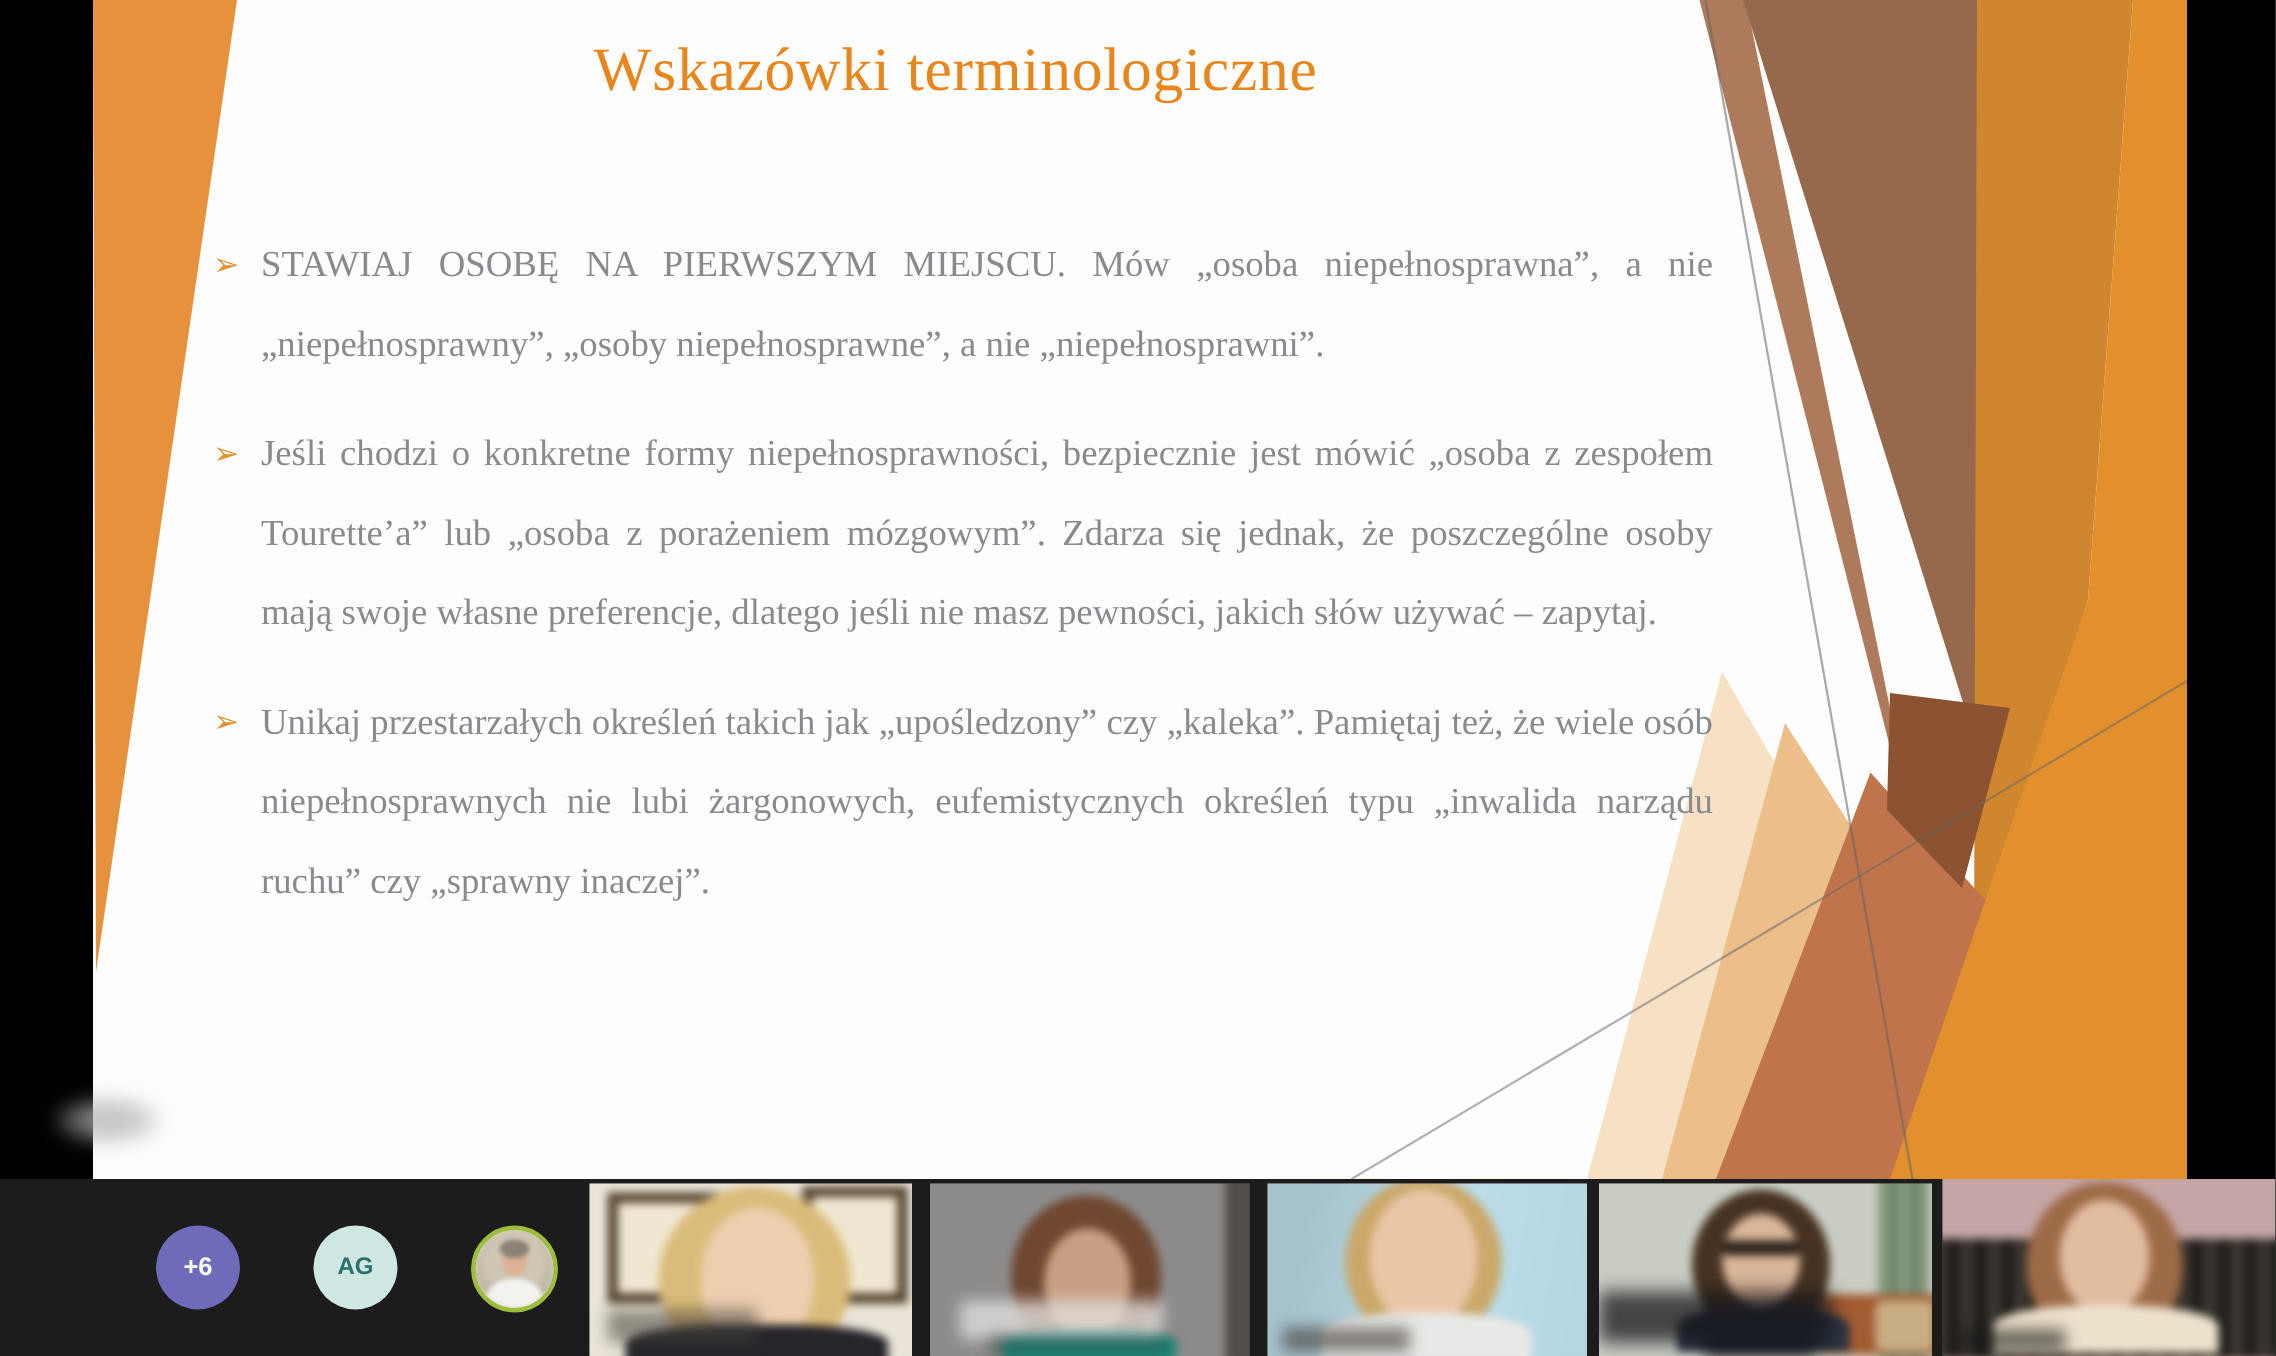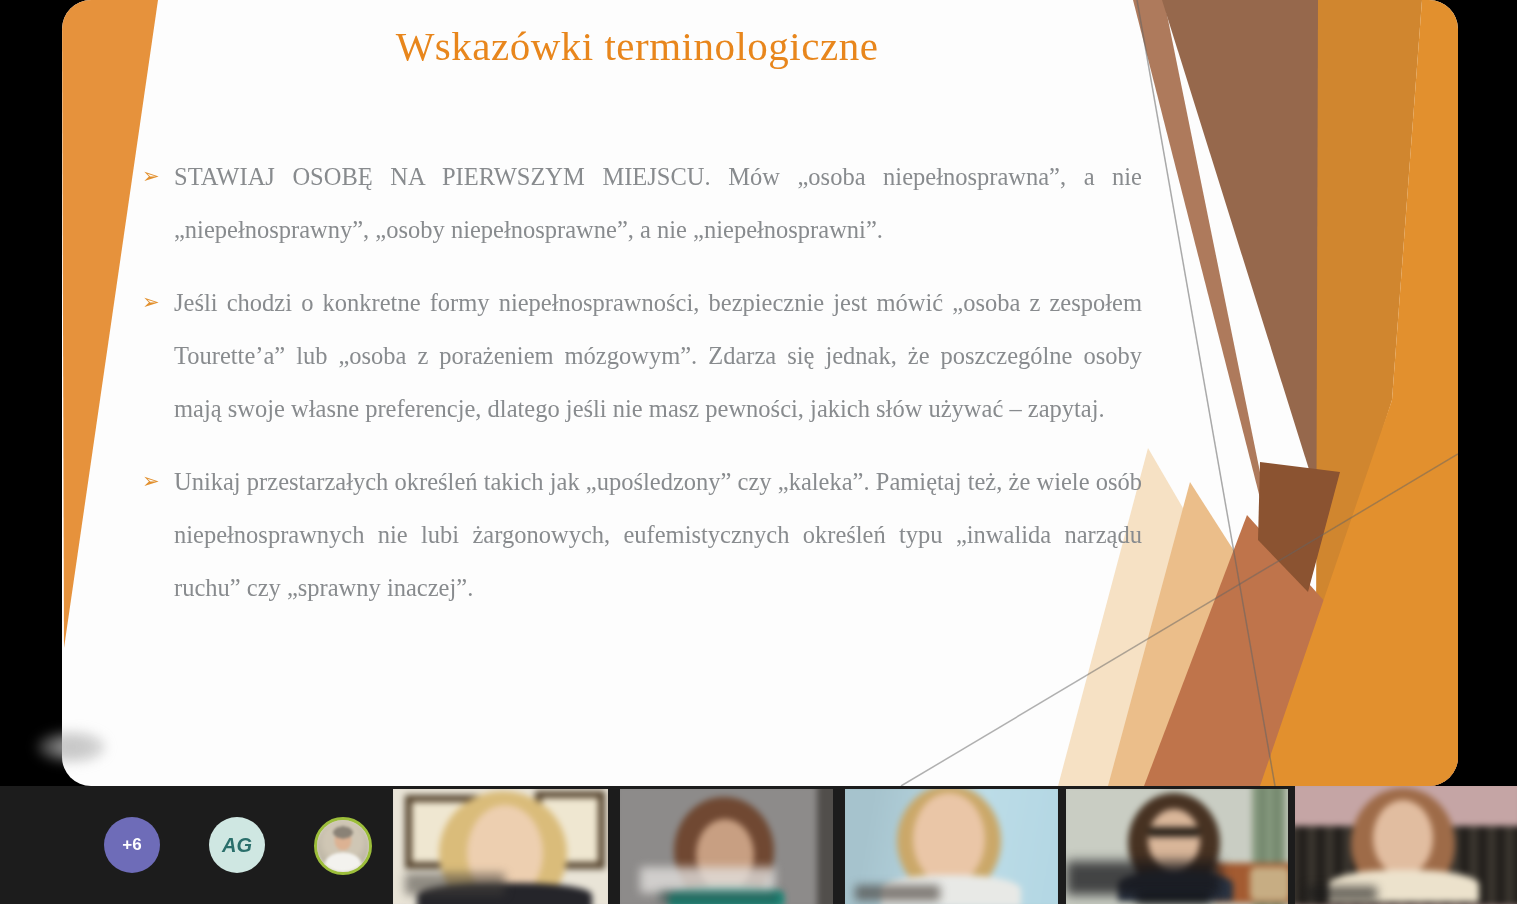--- a/index.html
+++ b/index.html
@@ -2,21 +2,21 @@
 <html><head>
 <meta charset="utf-8">
 <style>
   html,body{margin:0;padding:0;background:#000;}
   body{width:1517px;height:904px;overflow:hidden;position:relative;
        font-family:"Liberation Serif",serif;}
   .stage{position:absolute;inset:0;background:#000;}
 
   
   .slide{position:absolute;left:62px;top:0;width:1396px;height:786px;
-         background:#fdfdfd;overflow:hidden;border-radius:29px;}
+         background:#fdfdfd;overflow:hidden;}
   .decor{position:absolute;left:0;top:0;width:1396px;height:786px;}
 
   .slide-title{position:absolute;left:80px;top:22px;width:990px;margin:0;
         text-align:center;font-size:41px;font-weight:400;color:#E8861C;
         letter-spacing:.5px;}
   .bullets{position:absolute;left:80px;top:150px;width:1000px;margin:0;padding:0;
         list-style:none;}
   .bullets li{display:flex;margin:0 0 20px 0;}
   .marker{flex:0 0 32px;color:#E2902E;font-size:21px;line-height:53px;
         font-family:"DejaVu Sans",sans-serif;}
@@ -26,21 +26,21 @@
   .watermark-blur{position:absolute;left:36px;top:731px;width:70px;height:32px;
         background:radial-gradient(ellipse at center,rgba(190,190,190,.95),rgba(150,150,150,.4) 60%,transparent 75%);
         filter:blur(6px);}
 
   
   .strip{position:absolute;left:0;top:786px;width:1517px;height:118px;background:#1c1c1c;}
   .circle{position:absolute;top:31px;width:56px;height:56px;border-radius:50%;
         display:flex;align-items:center;justify-content:center;
         font-family:"Liberation Sans",sans-serif;font-weight:bold;}
   .more-badge{left:104px;background:#6e6cb8;color:#fff;font-size:17px;}
-  .init-badge{left:209px;background:#cfe7e2;color:#2a6f6b;font-size:20px;font-style:italic;}
+  .init-badge{left:209px;background:#cfe7e2;color:#2a6f6b;font-size:16px;}
   .photo-badge{left:314px;background:#d9d4c6;border:3px solid #9cbe3a;
         width:52px;height:52px;overflow:hidden;}
   .photo-badge .ph{position:absolute;inset:0;border-radius:50%;filter:blur(1.5px);
         background:
          radial-gradient(ellipse 16px 10px at 50% 24%, #8a8276 60%, transparent 62%),
          radial-gradient(ellipse 12px 15px at 50% 38%, #dcb293 70%, transparent 72%),
          radial-gradient(ellipse 24px 16px at 50% 86%, #f3f2ee 75%, transparent 78%),
          radial-gradient(ellipse 30px 30px at 50% 40%, #cfc6b4 60%, #b9b2a2);}
 
   .tile{position:absolute;top:3px;height:115px;overflow:hidden;background:#444;}

